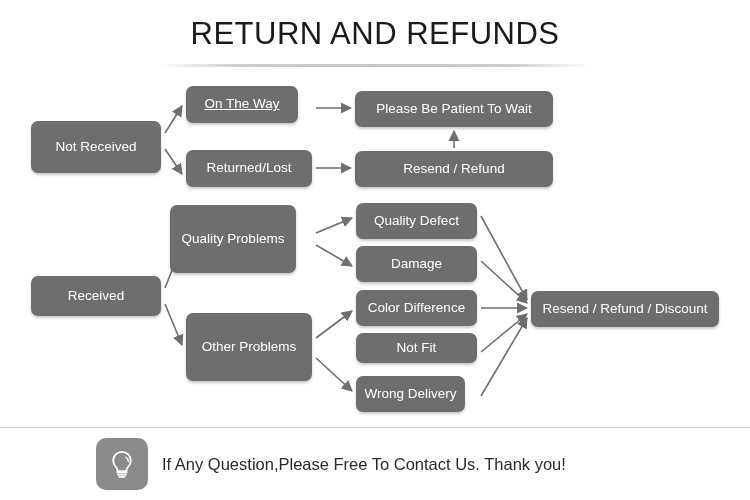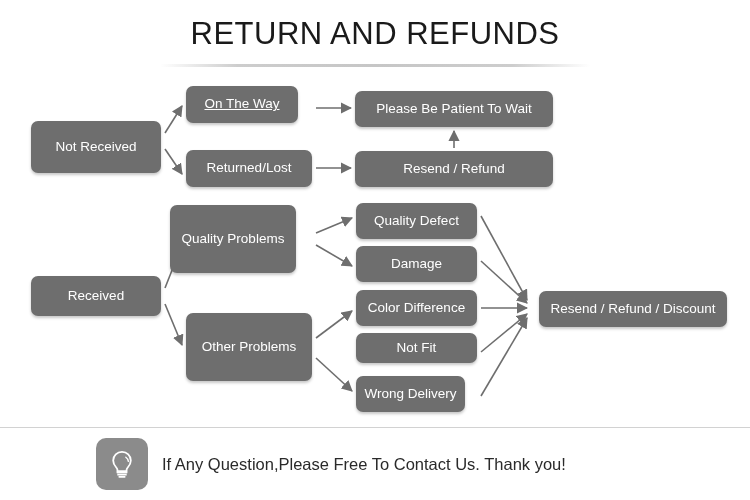--- a/index.html
+++ b/index.html
@@ -178,21 +178,21 @@
       </div>
       <div class="node" style="left: 356px; top: 290px; width: 121px; height: 36px; background: rgb(110, 110, 110); color: rgb(255, 255, 255);">
         <span>Color Difference</span>
       </div>
       <div class="node" style="left: 356px; top: 333px; width: 121px; height: 30px; background: rgb(110, 110, 110); color: rgb(255, 255, 255);">
         <span>Not Fit</span>
       </div>
       <div class="node" style="left: 356px; top: 376px; width: 109px; height: 36px; background: rgb(110, 110, 110); color: rgb(255, 255, 255);">
         <span>Wrong Delivery</span>
       </div>
-      <div class="node" style="left: 531px; top: 291px; width: 188px; height: 36px; background: rgb(110, 110, 110); color: rgb(255, 255, 255); margin-left: 8px;">
+      <div class="node" style="left: 531px; top: 291px; width: 188px; height: 36px; background: rgb(110, 110, 110); color: rgb(255, 255, 255);">
         <span>Resend / Refund / Discount</span>
       </div>
     </div>
 
   <div class="footer-rule"></div>
 
   <div class="footer">
     <div class="bulb-badge">
       <svg width="34" height="34" viewBox="0 0 32 32" aria-hidden="true">
         <path d="M16 4.6c-4.6 0-8.3 3.6-8.3 8.1 0 2.9 1.5 5.1 2.9 6.6.7.8 1.1 1.5 1.1 2.3v1.1h8.6v-1.1c0-.8.4-1.5 1.1-2.3 1.4-1.5 2.9-3.7 2.9-6.6 0-4.5-3.7-8.1-8.3-8.1z" fill="none" stroke="#ffffff" stroke-width="1.7"></path>

